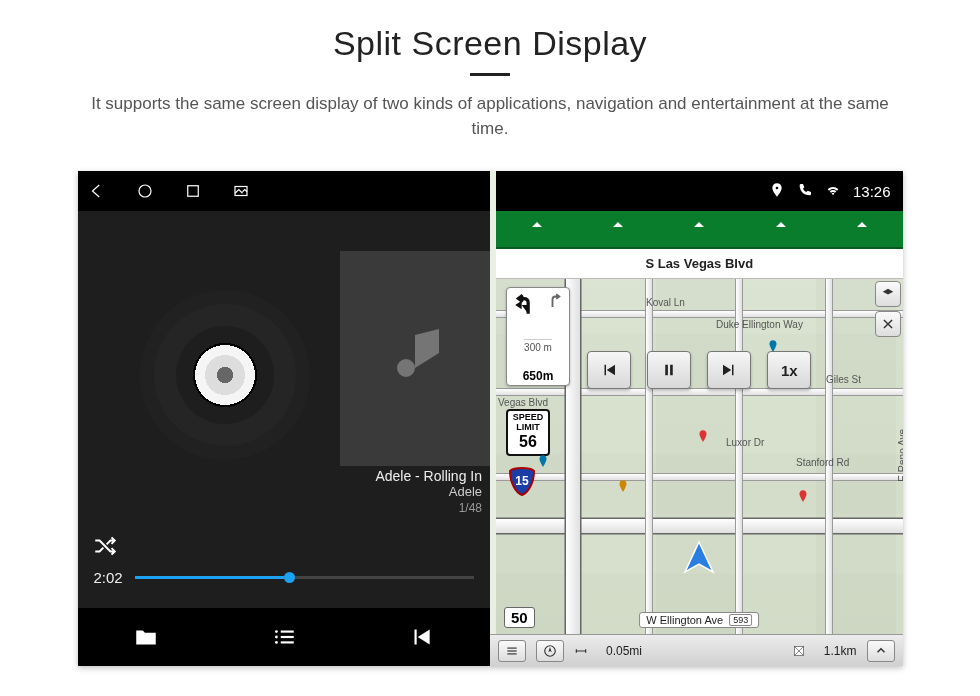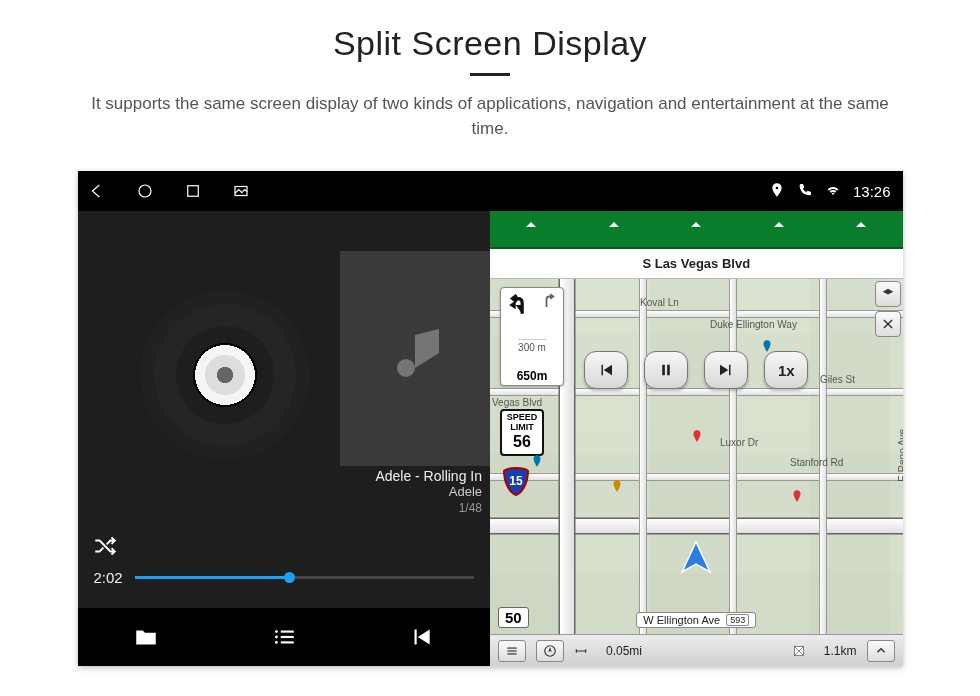--- a/index.html
+++ b/index.html
@@ -143,20 +143,21 @@
     justify-content: space-around;
   }
   .bottom-bar .btn { width: 26px; height: 26px; cursor: pointer; }
   .bottom-bar svg { width: 100%; height: 100%; fill: #fff; }
   
   .nav-app {
     width: 50%;
     height: 100%;
     position: relative;
     background: #e8efe3;
+    padding-left: 6px;
   }
   .status-bar {
     height: 40px;
     background: #000;
     color: #fff;
     display: flex;
     align-items: center;
     justify-content: flex-end;
     gap: 12px;
     padding: 0 12px;
@@ -237,21 +238,21 @@
     width:40px; height:40px;
   }
   .cursor-arrow svg { width:100%; height:100%; }
   .map-controls {
     position:absolute; top:72px; left:50%; transform:translateX(-50%);
     display:flex; gap:16px;
   }
   .map-btn, .mult-btn {
     width:44px; height:38px;
     background: linear-gradient(#f6f6f6,#d8d8d8);
-    border:1px solid #777; border-radius:12px;
+    border:1px solid #777; border-radius:4px;
     display:flex; align-items:center; justify-content:center;
     box-shadow: 0 2px 3px rgba(0,0,0,.25);
     cursor:pointer;
     font-weight:700; font-size:15px; color:#222;
   }
   .map-btn svg { width:18px; height:18px; fill:#222; }
   .poi { position:absolute; width:14px; height:14px; }
   .poi svg { width:100%; height:100%; }
   .corner-tr {
     position:absolute; top:2px; right:2px;

